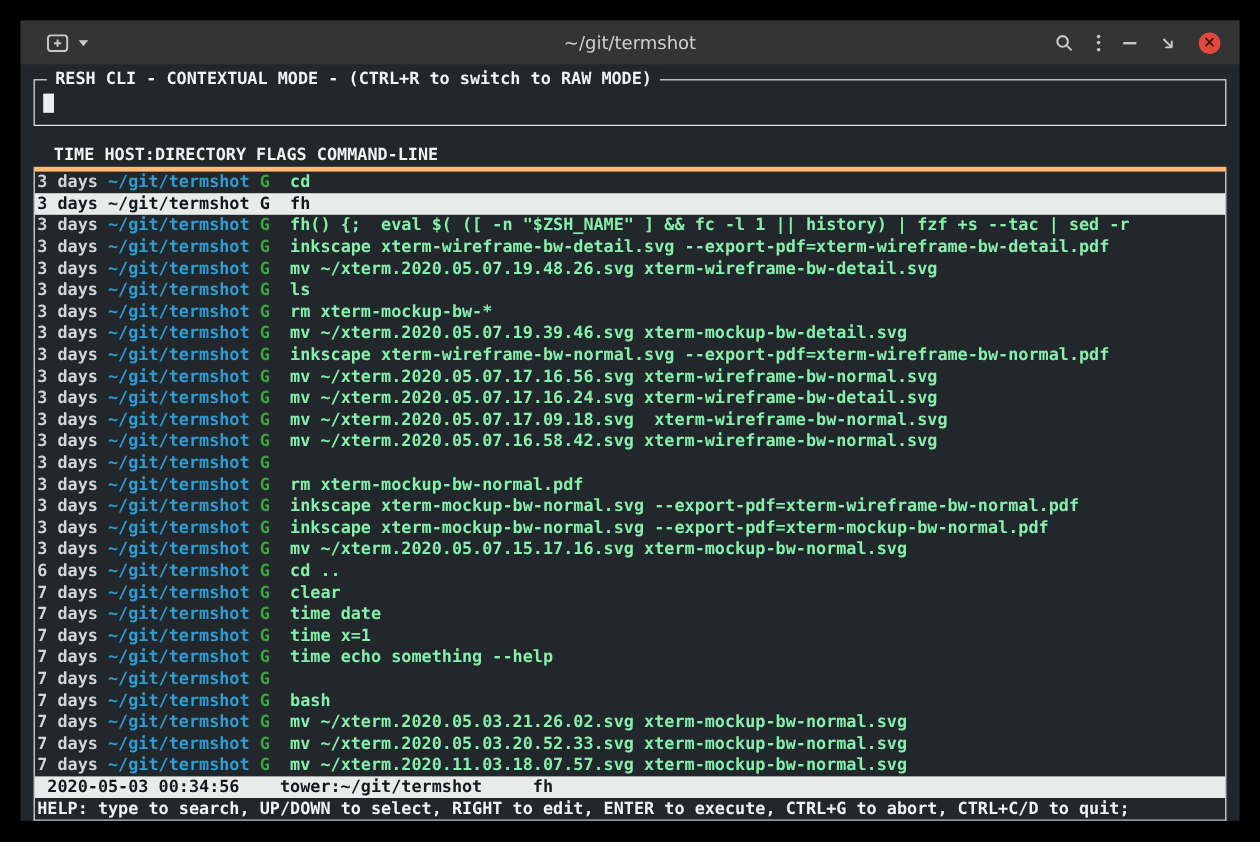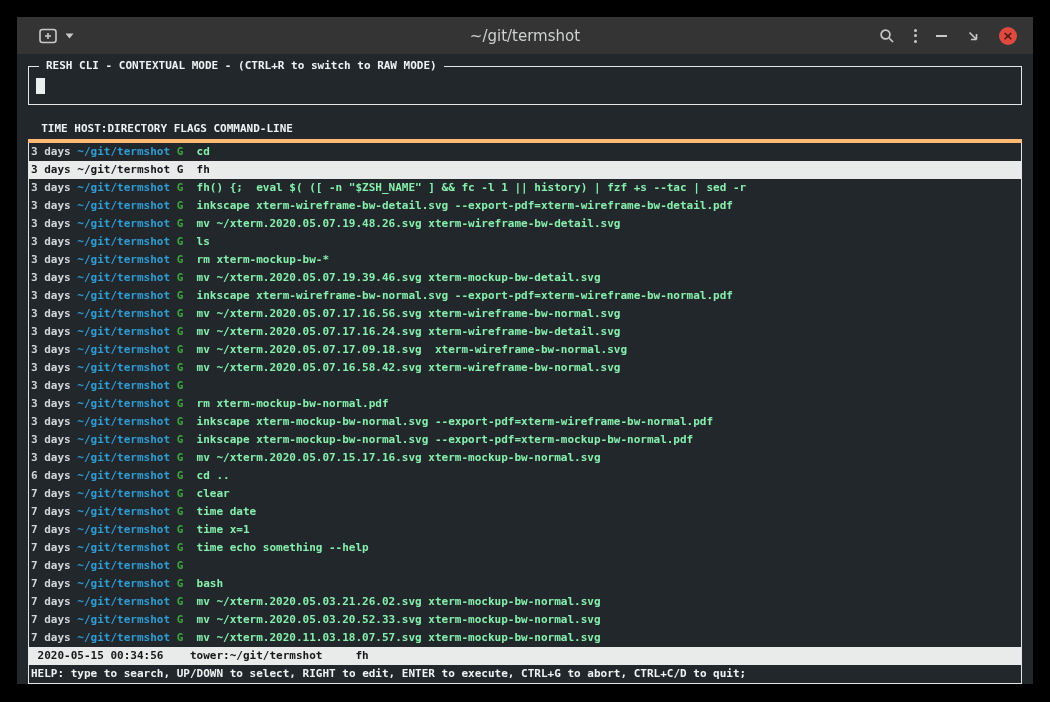--- a/index.html
+++ b/index.html
@@ -26,21 +26,21 @@
   .kebab i{width:3px;height:3px;border-radius:50%;background:#c9c9c9;}
   .min-glyph{width:11px;height:2px;background:#c9c9c9;display:block;}
   .close-btn{
     width:18px;height:18px;border-radius:50%;background:var(--close-red,#e0493e);
     display:flex;align-items:center;justify-content:center;
     color:#451510;font:bold 13px/1 "DejaVu Sans",sans-serif;
   }
   
   .terminal{
     flex:1;background:var(--terminal-bg,#22272b);
-    font-family:"DejaVu Sans Mono",monospace;font-size:11px;font-weight:bold;
+    font-family:"DejaVu Sans Mono",monospace;font-size:14px;font-weight:bold;
     color:var(--text,#d6d9da);
     padding:3px 11px 0 11px;overflow:hidden;display:flex;flex-direction:column;
   }
   .resh-box{
     flex:0 0 37px;border:1px solid #e6e6e6;margin-top:9px;position:relative;
     display:flex;align-items:center;
   }
   .resh-box-label{
     position:absolute;top:-10px;left:10px;background:var(--terminal-bg,#22272b);
     padding:0 7px;line-height:18px;color:var(--bright-text,#eef1f2);white-space:pre;
@@ -322,21 +322,21 @@
 
   <div class="row">
             <span class="time">7 days</span>
             <span class="dir">~/git/termshot</span>
             <span class="flag">G</span>
             <span class="cmd">mv ~/xterm.2020.11.03.18.07.57.svg xterm-mockup-bw-normal.svg</span>
           </div>
 </div>
 
       <div class="status-bar">
-        <span class="dt">2020-05-15 00:34:56</span>
+        <span class="dt">2020-05-03 00:34:56</span>
         <span class="loc">tower:~/git/termshot</span>
         <span class="q">fh</span>
       </div>
 
       <div class="help-bar">HELP: type to search, UP/DOWN to select, RIGHT to edit, ENTER to execute, CTRL+G to abort, CTRL+C/D to quit;</div>
     </div>
 
   </div>
 </div>
 

